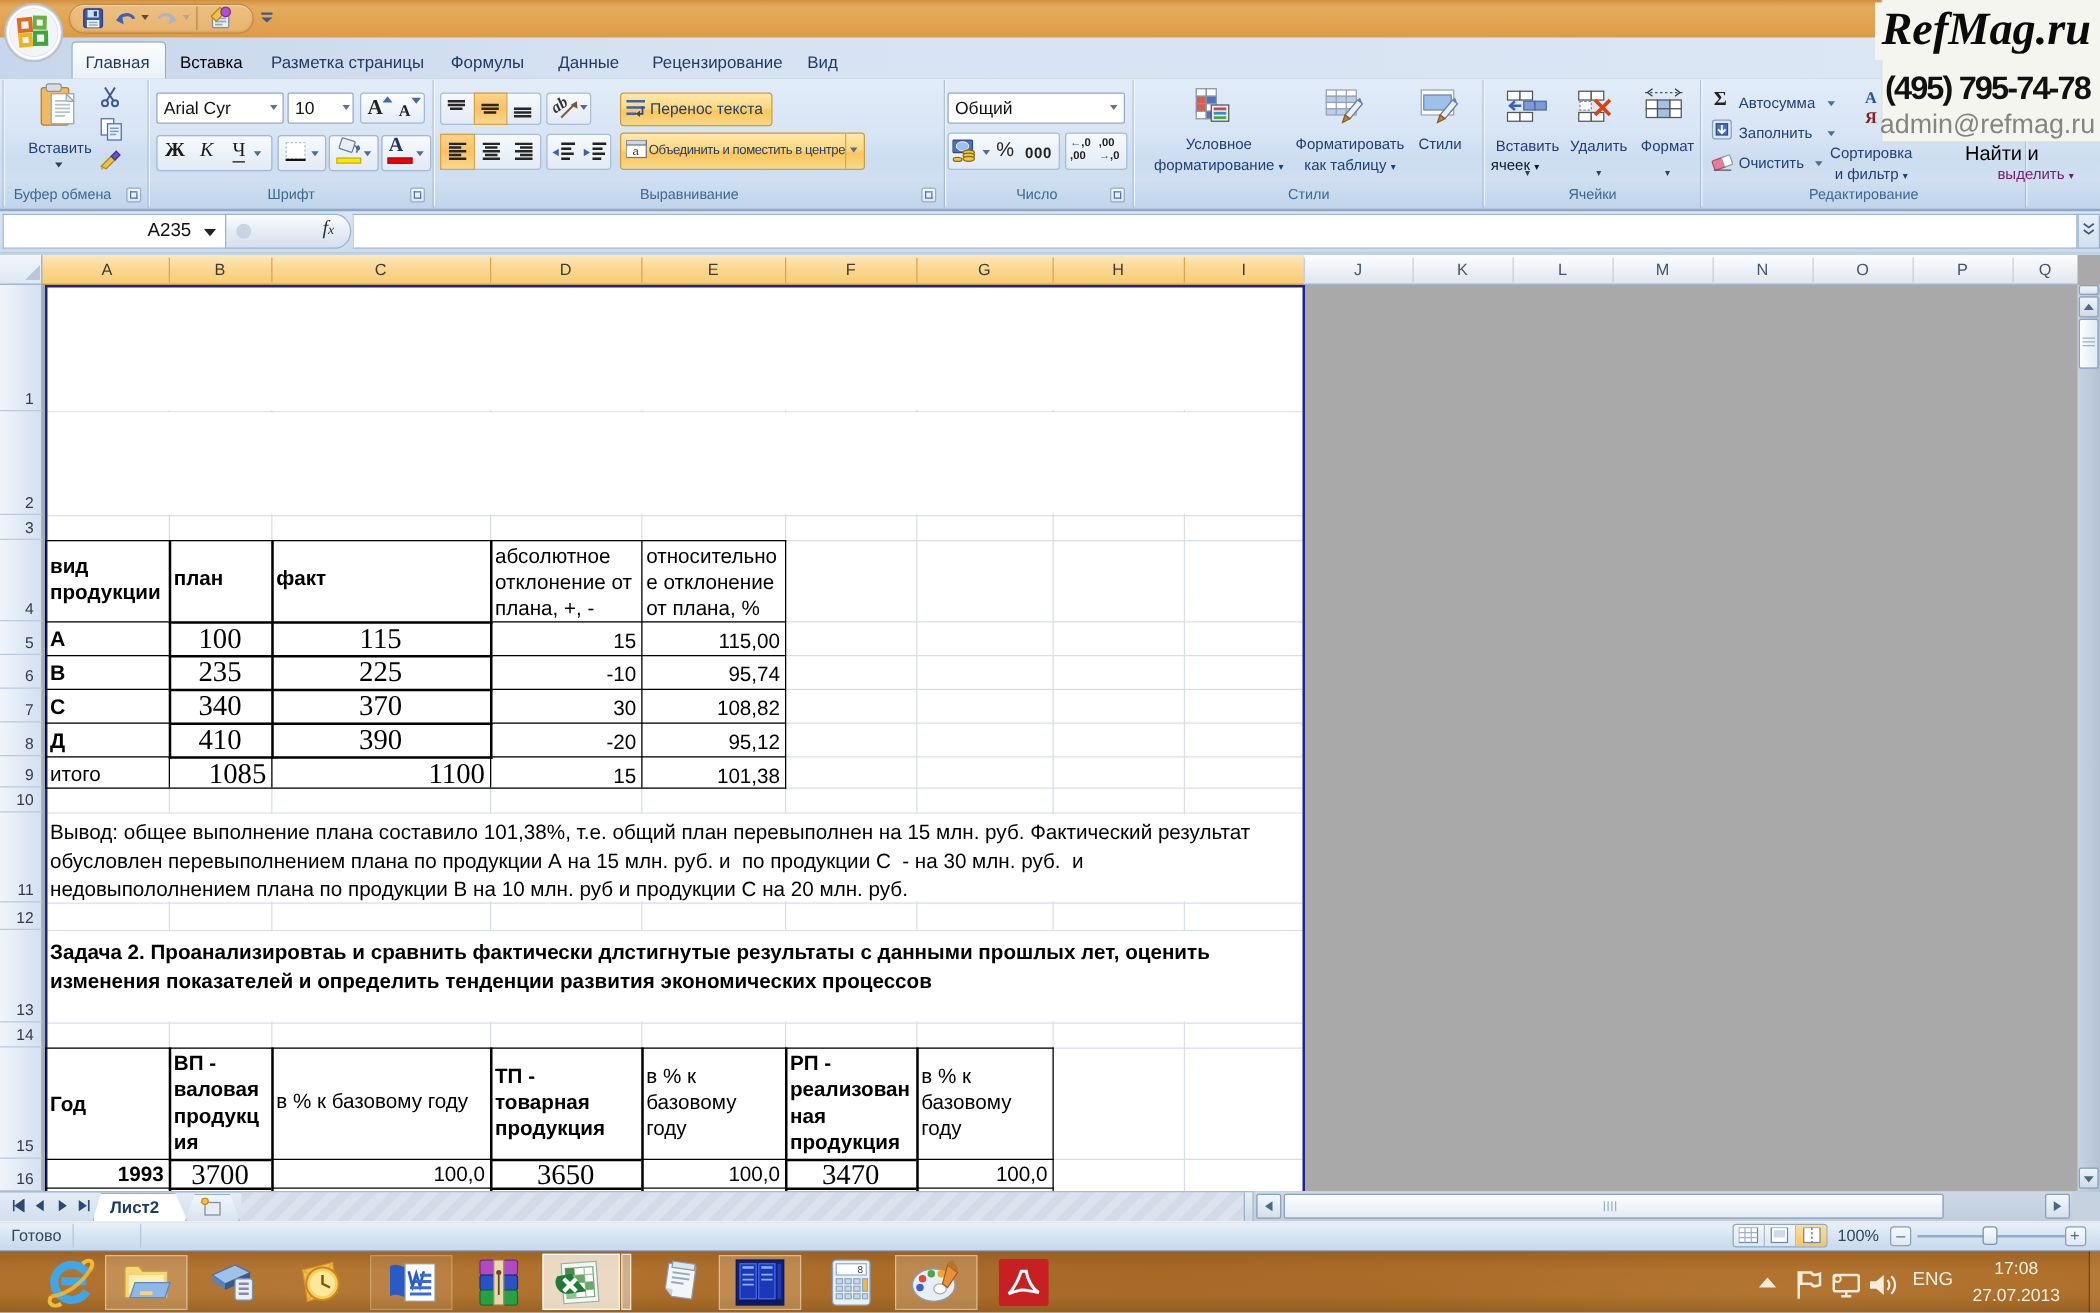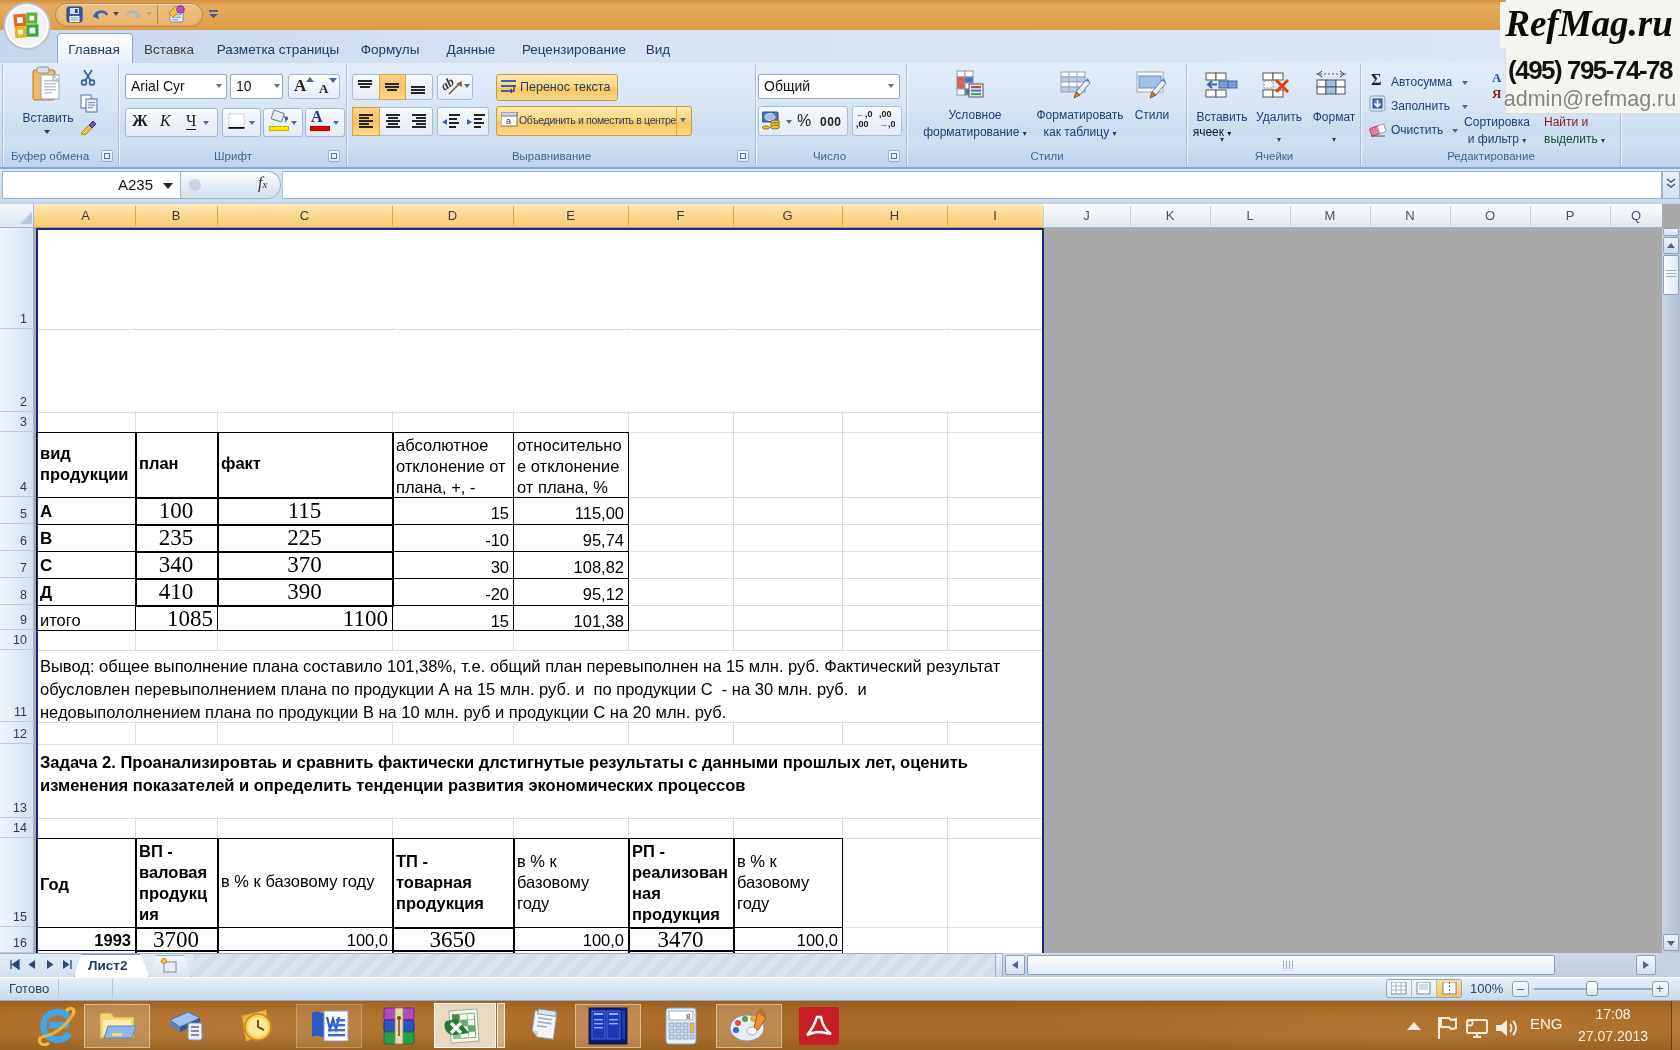--- a/index.html
+++ b/index.html
@@ -57,21 +57,21 @@
 <circle cx="24" cy="24" r="20.5" fill="none" stroke="#fff" stroke-width="2"></circle>
 <g transform="rotate(-5 24 24)">
 <rect x="13" y="13" width="9" height="9" fill="none" stroke="#e06a1f" stroke-width="3.2"></rect>
 <rect x="25.5" y="12.5" width="8" height="8" fill="none" stroke="#6ab03c" stroke-width="3.2" transform="rotate(6 29 16)"></rect>
 <rect x="13" y="25.5" width="8" height="8" fill="none" stroke="#edb41e" stroke-width="3.2"></rect>
 <rect x="24.5" y="24.5" width="9" height="9" fill="none" stroke="#3da53b" stroke-width="3.2" transform="rotate(4 29 29)"></rect>
 </g>
     </svg>
 <div class="a" style="left:57px;top:33px;width:76px;height:30px;background:linear-gradient(#fdfefe,#f3f7fc 50%,#e9f0f8);border:1px solid #8ea8c8;border-bottom:none;border-radius:4px 4px 0 0"></div>
 <div class="a" style="left:94px;top:42px;font-size:13.5px;color:#1f3b66;white-space:nowrap;transform:translateX(-50%)">Главная</div>
-<div class="a" style="left:169px;top:42px;font-size:13.5px;color:#404040;white-space:nowrap;transform:translateX(-50%)">Вставка</div>
+<div class="a" style="left:169px;top:42px;font-size:13.5px;color:#000000;white-space:nowrap;transform:translateX(-50%)">Вставка</div>
 <div class="a" style="left:278px;top:42px;font-size:13.5px;color:#1f3b66;white-space:nowrap;transform:translateX(-50%)">Разметка страницы</div>
 <div class="a" style="left:390px;top:42px;font-size:13.5px;color:#1f3b66;white-space:nowrap;transform:translateX(-50%)">Формулы</div>
 <div class="a" style="left:471px;top:42px;font-size:13.5px;color:#1f3b66;white-space:nowrap;transform:translateX(-50%)">Данные</div>
 <div class="a" style="left:574px;top:42px;font-size:13.5px;color:#1f3b66;white-space:nowrap;transform:translateX(-50%)">Рецензирование</div>
 <div class="a" style="left:658px;top:42px;font-size:13.5px;color:#1f3b66;white-space:nowrap;transform:translateX(-50%)">Вид</div>
 <div class="a" style="left:0px;top:63px;width:1680px;height:105px;background:linear-gradient(#e2ecf9,#d8e5f5 40%,#ccddf0 62%,#d1e0f2 80%,#c4d6eb)"></div>
 <div class="a" style="left:0px;top:145px;width:1680px;height:23px;background:linear-gradient(#cfdff1,#bfd3ea)"></div>
 <div class="a" style="left:0px;top:167px;width:1680px;height:2px;background:#8fa8c8"></div>
 <div class="a" style="left:2px;top:64px;width:1px;height:102px;background:rgba(150,170,200,.65)"></div>
 <div class="a" style="left:3px;top:64px;width:1px;height:101px;background:rgba(245,250,255,.8)"></div>
@@ -422,22 +422,22 @@
       <div class="car"></div>
     </div>
 <div class="a" style="left:1492px;top:70px;font-size:13px;font-weight:bold;font-family:'Liberation Serif',serif;color:#2c50a0">А</div>
 <div class="a" style="left:1492px;top:86px;font-size:13px;font-weight:bold;font-family:'Liberation Serif',serif;color:#8a2020">Я</div>
 <svg class="a" style="left:1504px;top:72px" width="14" height="30">
       <path d="M3 0 L11 0 L8 6 L8 13 L6 11 L6 6 Z" fill="#7a9ad8" stroke="#4a6aa8" transform="translate(0 14)"></path>
       <path d="M7 0 L7 10 M3.5 7 L7 11 L10.5 7" stroke="#555" fill="none" stroke-width="1.4"></path>
     </svg>
 <div class="a" style="left:1432px;top:115px;width:130px;text-align:center;color:#1f3f77;font-size:12px">Сортировка</div>
 <div class="a" style="left:1432px;top:132px;width:130px;text-align:center;color:#1f3f77;font-size:12px">и фильтр <span style="font-size:8px">▾</span></div>
-<div class="a" style="left:1544px;top:115px;width:115px;color:#7f1d1d;font-size:12px">Найти и</div>
-<div class="a" style="left:1544px;top:132px;width:115px;text-align:left;color:#14532d;font-size:12px">выделить <span style="font-size:8px">▾</span></div>
+<div class="a" style="left:1544px;top:115px;width:115px;text-align:center;color:#000000;font-size:16px">Найти и</div>
+<div class="a" style="left:1544px;top:132px;width:115px;text-align:right;color:#701a75;font-size:12px">выделить <span style="font-size:8px">▾</span></div>
 <div class="a" style="left:1362px;top:150px;width:258px">
       <div class="glab" style="left:0;top:0;width:258px">Редактирование</div>
     </div>
 <div class="a" style="left:0px;top:169px;width:1680px;height:33px;background:linear-gradient(#d8e5f4,#cbdcef)"></div>
 <div class="a" style="left:2px;top:171px;width:178px;height:28px;background:#fff;border:1px solid #9db3cf;border-right:none"></div>
 <div class="a" style="left:118px;top:176px;font-size:15px;color:#111">A235</div>
 <svg class="a" style="left:163px;top:183px" width="11" height="7">
       <path d="M0 0 L10 0 L5 6 Z" fill="#222"></path>
     </svg>
 <div class="a" style="left:180px;top:171px;width:101px;height:28px;background:linear-gradient(#fcfdfe,#e3ebf4 55%,#d5e1ee);border:1px solid #9db3cf;border-radius:0 13px 13px 0 / 0 14px 14px 0"></div>

